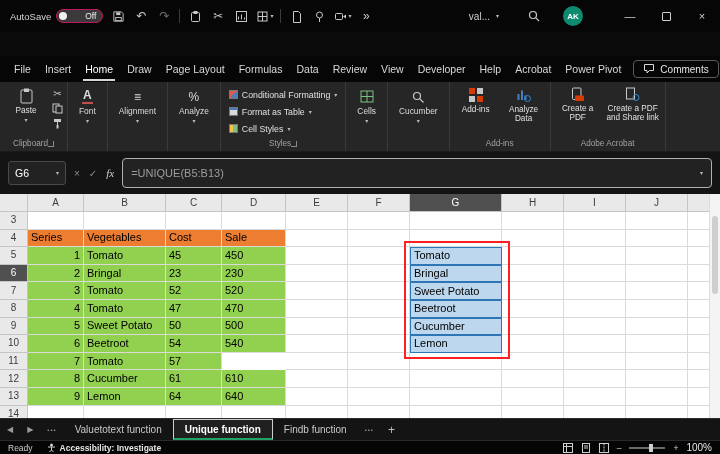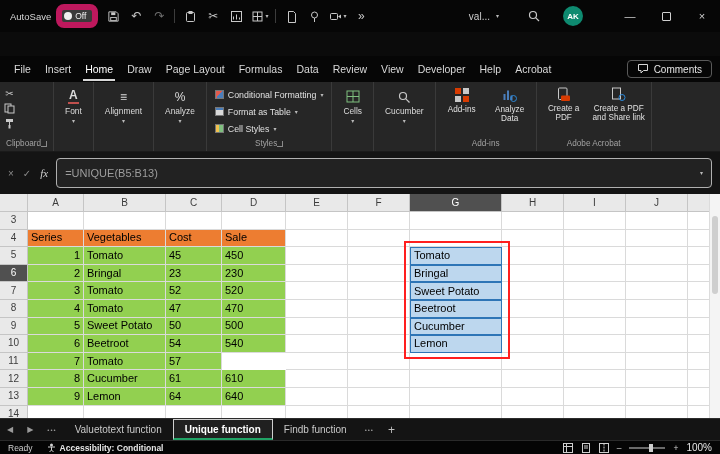--- a/index.html
+++ b/index.html
@@ -4,21 +4,21 @@
 <style>
 *{margin:0;padding:0;box-sizing:border-box;}
 html,body{width:720px;height:454px;overflow:hidden;background:#000;}
 body{font-family:"Liberation Sans",sans-serif;}
 .app{width:720px;height:454px;display:flex;flex-direction:column;background:#0b0b0b;color:#e6e6e6;}
 
 
 .titlebar{flex:0 0 32px;display:flex;align-items:center;background:#060606;font-size:10px;color:#d6d6d6;gap:7px;padding-left:10px;}
 .autosave{display:flex;align-items:center;gap:5px;}
 .as-label{font-size:9.5px;}
-.as-pill{display:flex;align-items:center;gap:3px;border:6px solid #be185d;border-radius:8px;background:#3a3a3a;padding:1px 6px 1px 2px;}
+.as-pill{display:flex;align-items:center;gap:18px;border:1px solid #be185d;border-radius:8px;background:#3a3a3a;padding:1px 6px 1px 2px;}
 .as-knob{width:8px;height:8px;border-radius:50%;background:#f0f0f0;}
 .as-state{font-size:8.5px;color:#f0f0f0;}
 .tb-btn{display:flex;align-items:center;justify-content:center;min-width:16px;height:22px;gap:1px;}
 .glyph{font-size:12px;color:#c8c8c8;}
 .dim{color:#6f6f6f;}
 .tb-sep{width:1px;height:14px;background:#3c3c3c;}
 .chev{font-size:6px;color:#b9b9b9;line-height:1;}
 .tb-search{margin-left:auto;display:flex;align-items:center;gap:6px;color:#cfcfcf;font-size:10px;padding:2px 6px;}
 .avatar{width:20px;height:20px;border-radius:50%;background:var(--avatar-teal,#0e8a70);color:#fff;font-size:8px;font-weight:bold;display:flex;align-items:center;justify-content:center;margin-left:14px;}
 .winbtns{display:flex;margin-left:22px;}
@@ -183,32 +183,41 @@
     <span class="menu-item active">Home</span>
     <span class="menu-item">Draw</span>
     <span class="menu-item">Page Layout</span>
     <span class="menu-item">Formulas</span>
     <span class="menu-item">Data</span>
     <span class="menu-item">Review</span>
     <span class="menu-item">View</span>
     <span class="menu-item">Developer</span>
     <span class="menu-item">Help</span>
     <span class="menu-item">Acrobat</span>
+    <span class="menu-item">Power Pivot</span>
     <span class="comments-btn">
       <svg width="12" height="12">
           <path d="M1.5 1.5h9v6h-4L4 10V7.5H1.5z" fill="none" stroke="#d8d8d8"></path>
         </svg>
       <span>Comments</span>
     </span>
 
   </div>
 
   <div class="ribbon">
     <div class="rgroup">
       <div class="rcontent">
+        <div class="bigbtn">
+          <svg width="17" height="17">
+              <rect x="3" y="3" width="11" height="13" rx="1" fill="none" stroke="#c8c8c8"></rect>
+              <rect x="6" y="1.5" width="5" height="3.5" fill="#c8c8c8"></rect>
+            </svg>
+          <span class="bb-label">Paste</span>
+          <span class="chev">▾</span>
+        </div>
         <div class="smallcol">
           <span class="glyph">✂</span>
           <span>
             <svg width="11" height="11">
                 <rect x="1" y="1" width="6" height="8" fill="none" stroke="#c8c8c8"></rect>
                 <rect x="4" y="3" width="6" height="7" fill="#262626" stroke="#c8c8c8"></rect>
               </svg>
           </span>
           <span>
             <svg width="11" height="11">
@@ -340,20 +349,24 @@
           <span class="bb-label">Create a PDF and Share link</span>
         </div>
       </div>
       <div class="glabel">
         <span>Adobe Acrobat</span>
       </div>
     </div>
   </div>
 
   <div class="fbar">
+    <div class="namebox">
+      <span>G6</span>
+      <span class="chev">▾</span>
+    </div>
     <div class="fx-btns">
       <span>×</span>
       <span>✓</span>
       <span class="fx">fx</span>
     </div>
     <div class="finput">
       <span class="ftext">=UNIQUE(B5:B13)</span>
       <span class="chev">▾</span>
     </div>
   </div>
@@ -573,21 +586,21 @@
     <span class="tnav plus">+</span>
   </div>
 
   <div class="statusbar">
     <span>Ready</span>
     <span class="st-acc">
       <svg width="9" height="9">
           <circle cx="4.5" cy="2" r="1.5" fill="#cfcfcf"></circle>
           <path d="M1 4h7M4.5 4v3M4.5 7L2.5 9M4.5 7l2 2" stroke="#cfcfcf" fill="none"></path>
         </svg>
-      <span>Accessibility: Conditional</span>
+      <span>Accessibility: Investigate</span>
     </span>
     <div class="st-right">
       <span>
         <svg width="10" height="10">
             <rect x="0.5" y="0.5" width="9" height="9" fill="none" stroke="#cfcfcf"></rect>
             <path d="M0.5 3.5h9M3.5 0.5v9" stroke="#cfcfcf"></path>
           </svg>
       </span>
       <span>
         <svg width="10" height="10">

